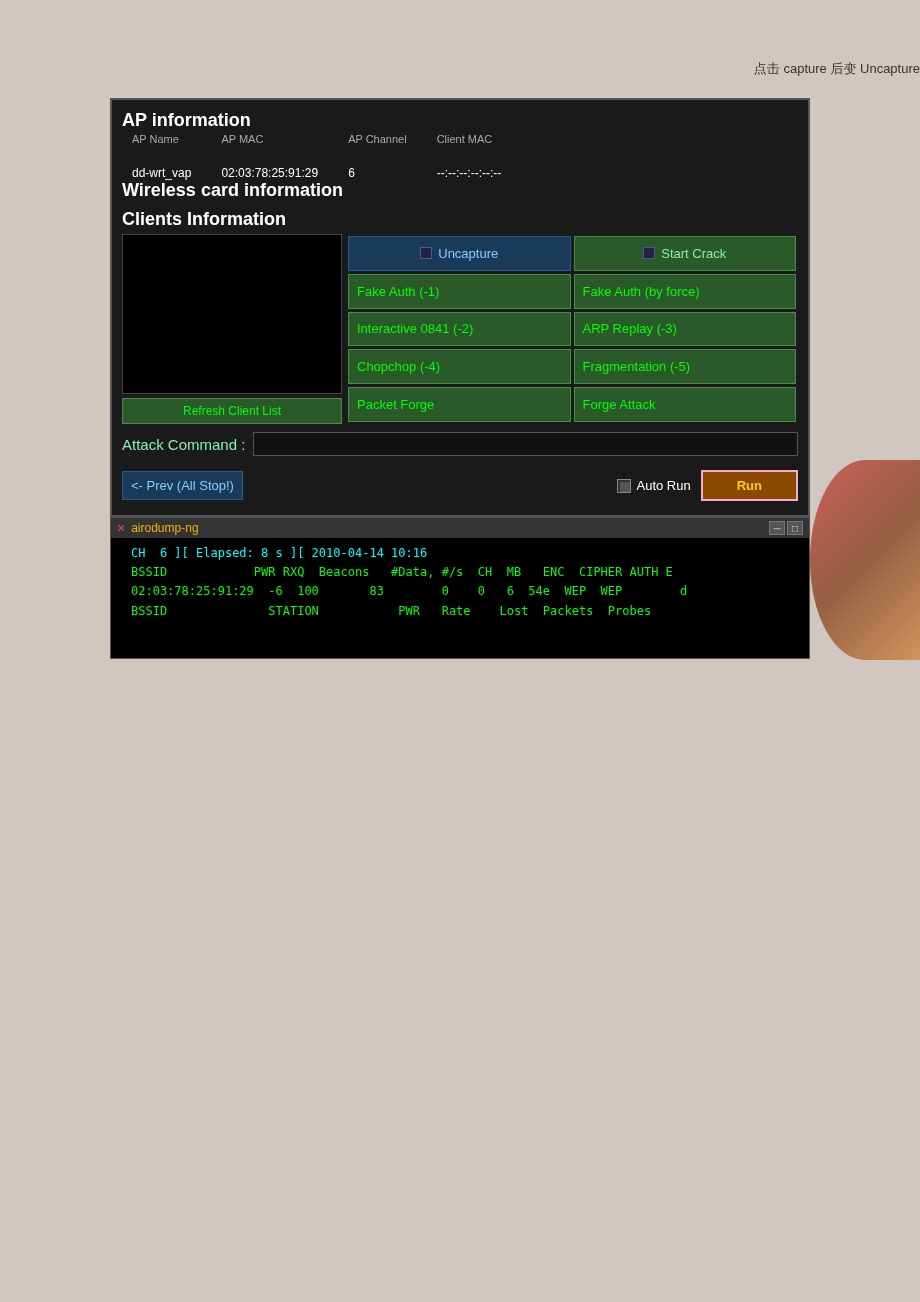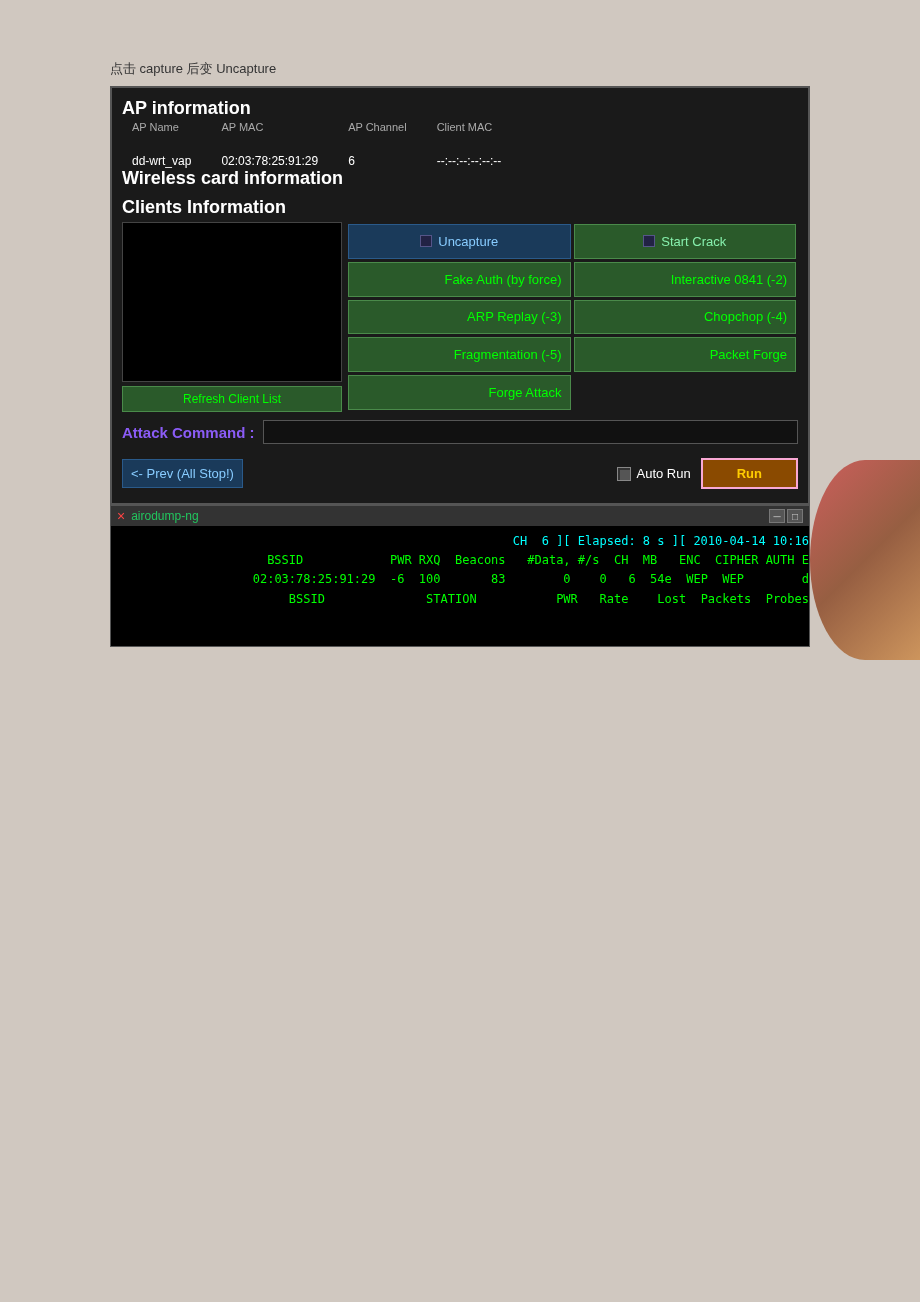--- a/index.html
+++ b/index.html
@@ -7,21 +7,22 @@
       background: #d0c8c0;
       font-family: sans-serif;
       width: 920px;
       min-height: 1302px;
       position: relative;
     }
 
     .top-note {
       font-size: 13px;
       color: #333;
-      padding: 60px 0 8px 110px;
+      padding: 60px 0 20px 110px;
+      text-align: right;
     }
 
     .main-panel {
       margin: 0 110px;
       background: #1a1a1a;
       border: 2px solid #555;
       padding: 10px;
     }
 
     
@@ -92,21 +93,21 @@
       margin-left: 4px;
     }
 
     .btn-attack {
       background: #2a5a2a;
       color: #00ff00;
       border: 1px solid #4a8a4a;
       padding: 6px 8px;
       font-size: 13px;
       cursor: pointer;
-      text-align: right;
+      text-align: left;
     }
 
     .btn-uncapture {
       background: #1a3a5a;
       color: #88ccff;
       border: 1px solid #2a5a8a;
       display: flex;
       align-items: center;
       justify-content: center;
       gap: 6px;
@@ -143,23 +144,23 @@
     }
 
     .attack-command-row {
       display: flex;
       align-items: center;
       margin-top: 8px;
       gap: 8px;
     }
 
     .attack-label {
-      color: #8b5cf6;
+      color: #86efac;
       font-size: 15px;
-      font-weight: bold;
+      font-weight: normal;
       white-space: nowrap;
       text-align: center;
     }
 
     .attack-input {
       flex: 1;
       background: #111;
       border: 1px solid #555;
       color: #0f0;
       padding: 4px 6px;
@@ -236,21 +237,21 @@
       gap: 6px;
     }
 
     .terminal-close {
       color: #ff4444;
       font-size: 14px;
       cursor: pointer;
     }
 
     .terminal-title {
-      color: #22c55e;
+      color: #eab308;
       font-size: 12px;
       flex: 1;
     }
 
     .terminal-controls {
       display: flex;
       gap: 2px;
     }
 
     .term-ctrl-btn {
@@ -260,27 +261,26 @@
       width: 16px;
       height: 14px;
       font-size: 10px;
       cursor: pointer;
       display: flex;
       align-items: center;
       justify-content: center;
     }
 
     .terminal-body {
-      padding: 6px 0;
+      padding: 6px 20px;
       font-family: monospace;
       font-size: 12px;
       color: #0f0;
       background: #000;
       min-height: 120px;
-      text-align: right;
     }
 
     .term-line {
       line-height: 1.6;
       white-space: pre;
     }
 
     .term-cyan { color: #00ffff; }
     .term-green { color: #00ff00; }
 
@@ -339,20 +339,21 @@
       </div>
       <div class="clients-buttons">
         <button class="btn-attack btn-uncapture">
           <span class="indicator-square"></span>
           <span>Uncapture</span>
         </button>
         <button class="btn-attack btn-start-crack">
           <span class="indicator-square"></span>
           <span>Start Crack</span>
         </button>
+        <button class="btn-attack">Fake Auth (-1)</button>
         <button class="btn-attack">Fake Auth (by force)</button>
         <button class="btn-attack">Interactive 0841 (-2)</button>
         <button class="btn-attack">ARP Replay (-3)</button>
         <button class="btn-attack">Chopchop (-4)</button>
         <button class="btn-attack">Fragmentation (-5)</button>
         <button class="btn-attack">Packet Forge</button>
         <button class="btn-attack">Forge Attack</button>
       </div>
     </div>
   </div>

